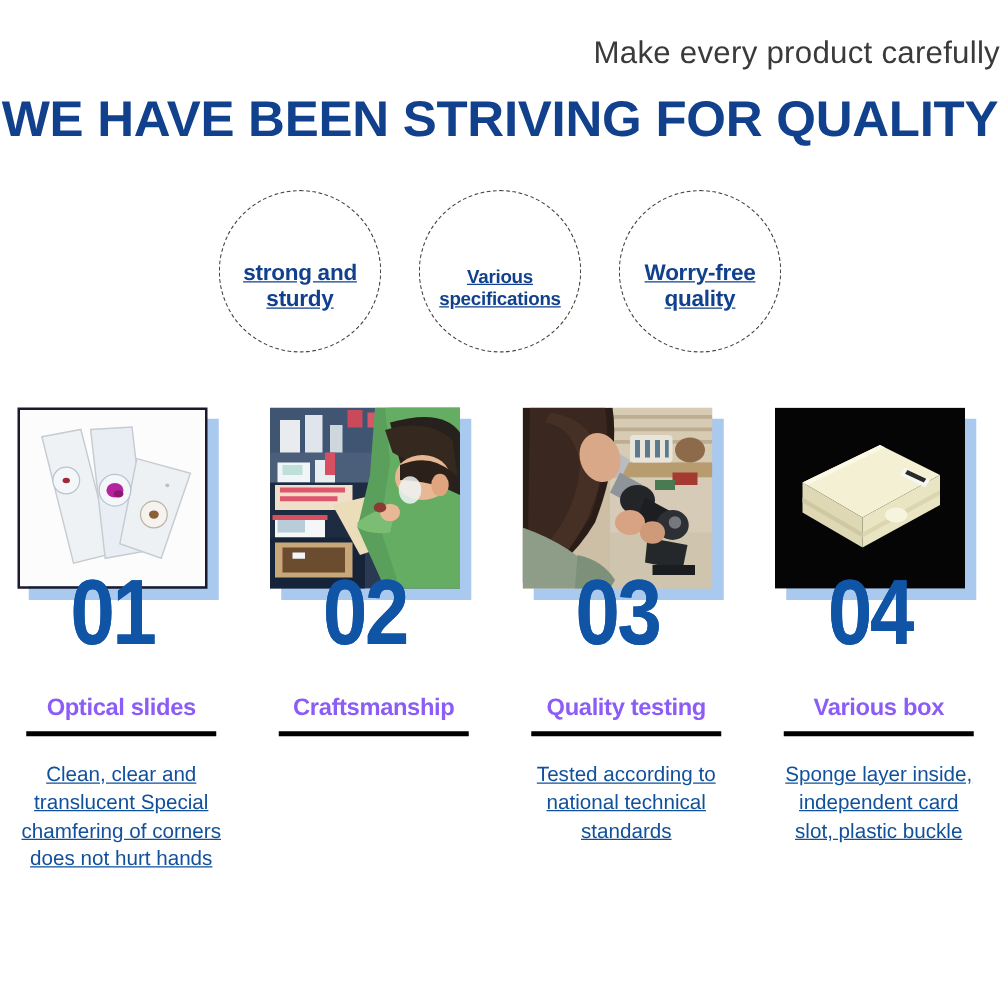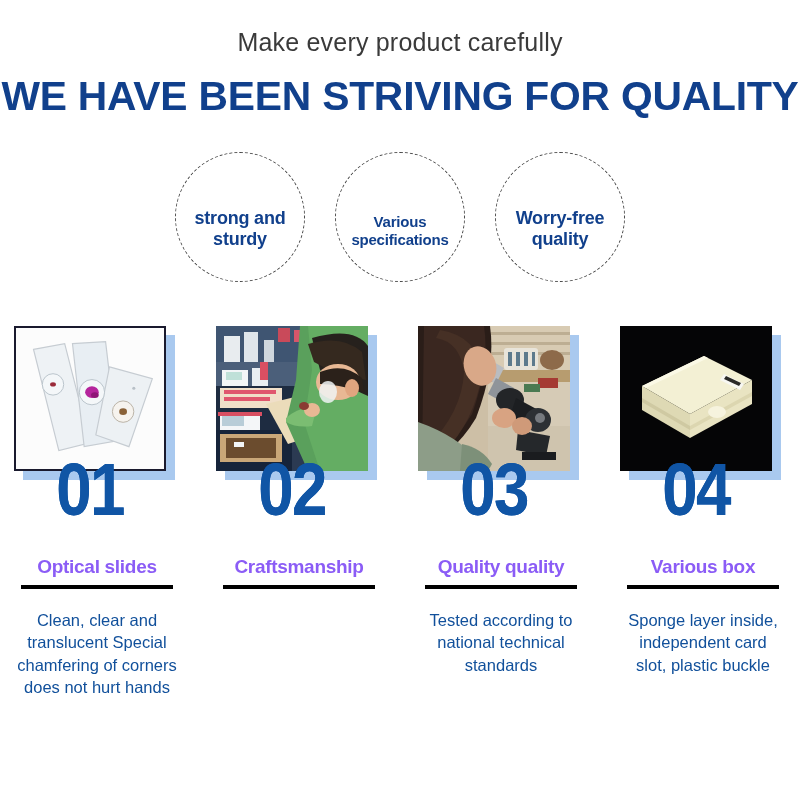--- a/index.html
+++ b/index.html
@@ -10,21 +10,21 @@
   body {
     width: 800px;
     height: 800px;
     overflow: hidden;
     font-family: "Liberation Sans", sans-serif;
     position: relative;
   }
 
   
   .subtitle {
-    text-align: center;
+    text-align: right;
     color: #3a3a3a;
     font-size: 25px;
     font-weight: 400;
     letter-spacing: .2px;
     padding-top: 30px;
     line-height: 1;
   }
   .headline {
     text-align: center;
     color: #11408c;
@@ -57,20 +57,21 @@
   .circle-label {
     color: #11408c;
     font-weight: 700;
     font-size: 18px;
     line-height: 1.18;
     text-align: center;
     position: relative;
     top: 12px;
     width: 150px;
     letter-spacing: -0.2px;
+    text-decoration: underline;
   }
   .circle.small .circle-label {
     font-size: 15px;
     top: 14px;
     width: 160px;
   }
 
   
   .cards {
     margin-top: 44px;
@@ -137,20 +138,21 @@
     margin: 9px auto 0;
     width: 152px;
   }
   .desc {
     margin-top: 20px;
     text-align: center;
     color: #11509b;
     font-size: 16.5px;
     line-height: 1.35;
     padding: 0 4px;
+    text-decoration: underline;
   }
 
   
   .art { width: 100%; height: 100%; display: block; }
 </style>
 </head>
 <body>
 
 <div class="subtitle">Make every product carefully</div>
 <div class="headline">WE HAVE BEEN STRIVING FOR QUALITY</div>
@@ -299,21 +301,21 @@
           <path d="M22 4 Q60 10 64 48 Q56 96 26 126 L10 120 Q44 86 46 46 Q42 16 18 12 Z" fill="#463025"></path>
           <ellipse cx="62" cy="40" rx="16" ry="20" fill="#d9a888" transform="rotate(-18 62 40)"></ellipse>
           <path d="M0 96 Q40 110 62 136 L62 145 L0 145 Z" fill="#8d9d88"></path>
           <path d="M44 118 Q64 122 74 138 L70 145 L42 145 Z" fill="#7d9079"></path>
           <ellipse cx="86" cy="92" rx="12" ry="10" fill="#d8a382"></ellipse>
           <ellipse cx="104" cy="100" rx="10" ry="9" fill="#cf9a79"></ellipse>
         </svg>
       </div>
       <div class="num">03</div>
     </div>
-    <div class="card-title">Quality quality</div>
+    <div class="card-title">Quality testing</div>
     <div class="rule"></div>
     <div class="desc">Tested according to national technical standards</div>
   </div>
 
   <div class="card">
     <div class="thumb-wrap">
       <div class="thumb-shadow"></div>
       <div class="thumb">
         <svg class="art" viewBox="0 0 152 145" preserveAspectRatio="none">
           <rect width="152" height="145" fill="#050506"></rect>

